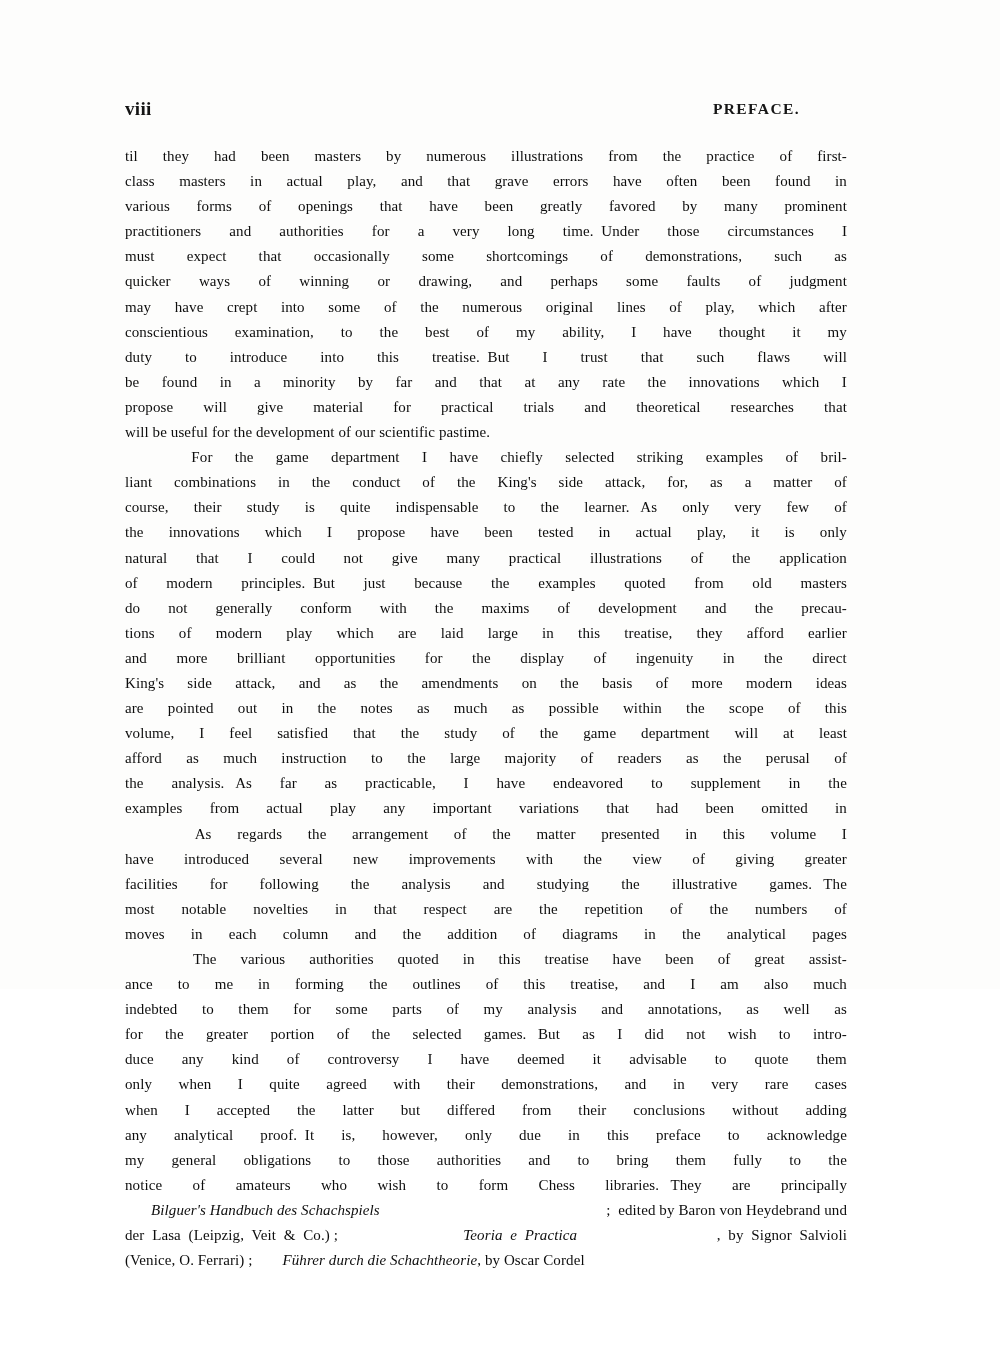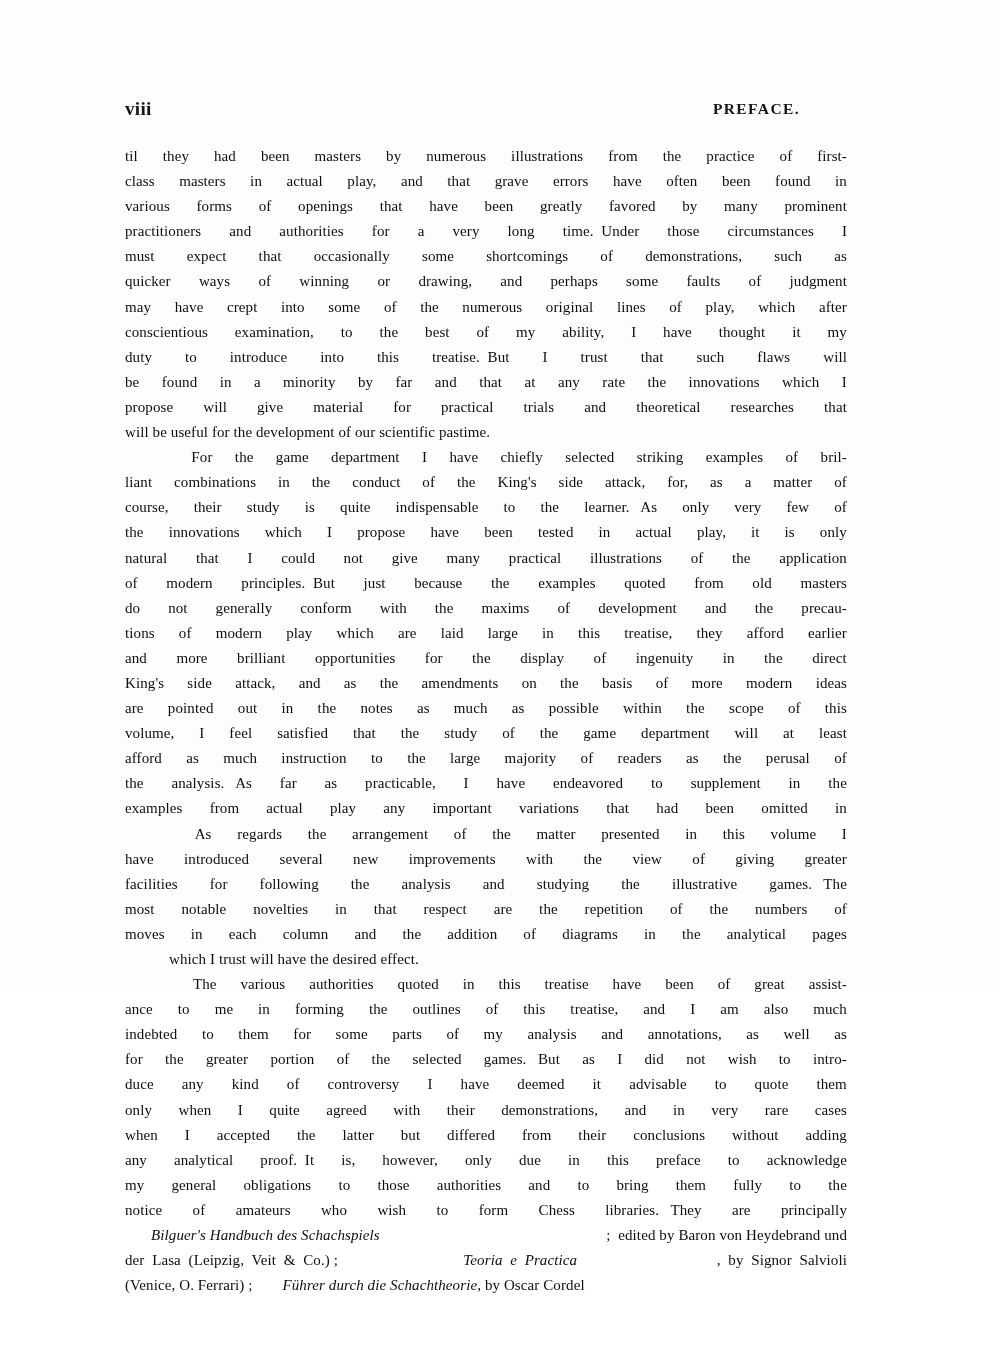--- a/index.html
+++ b/index.html
@@ -558,21 +558,20 @@
           <span class="w">and</span>
           <span class="w">the</span>
           <span class="w">addition</span>
           <span class="w">of</span>
           <span class="w">diagrams</span>
           <span class="w">in</span>
           <span class="w">the</span>
           <span class="w">analytical</span>
           <span class="w">pages</span>
         </div>
-        <div class="line last"><span class="indent"></span>which I trust will have the desired effect.</div>
       </div>
       <div>
         <div class="line j">
           <span class="w" style="width: 44px;"></span>
           <span class="w">The</span>
           <span class="w">various</span>
           <span class="w">authorities</span>
           <span class="w">quoted</span>
           <span class="w">in</span>
           <span class="w">this</span>

